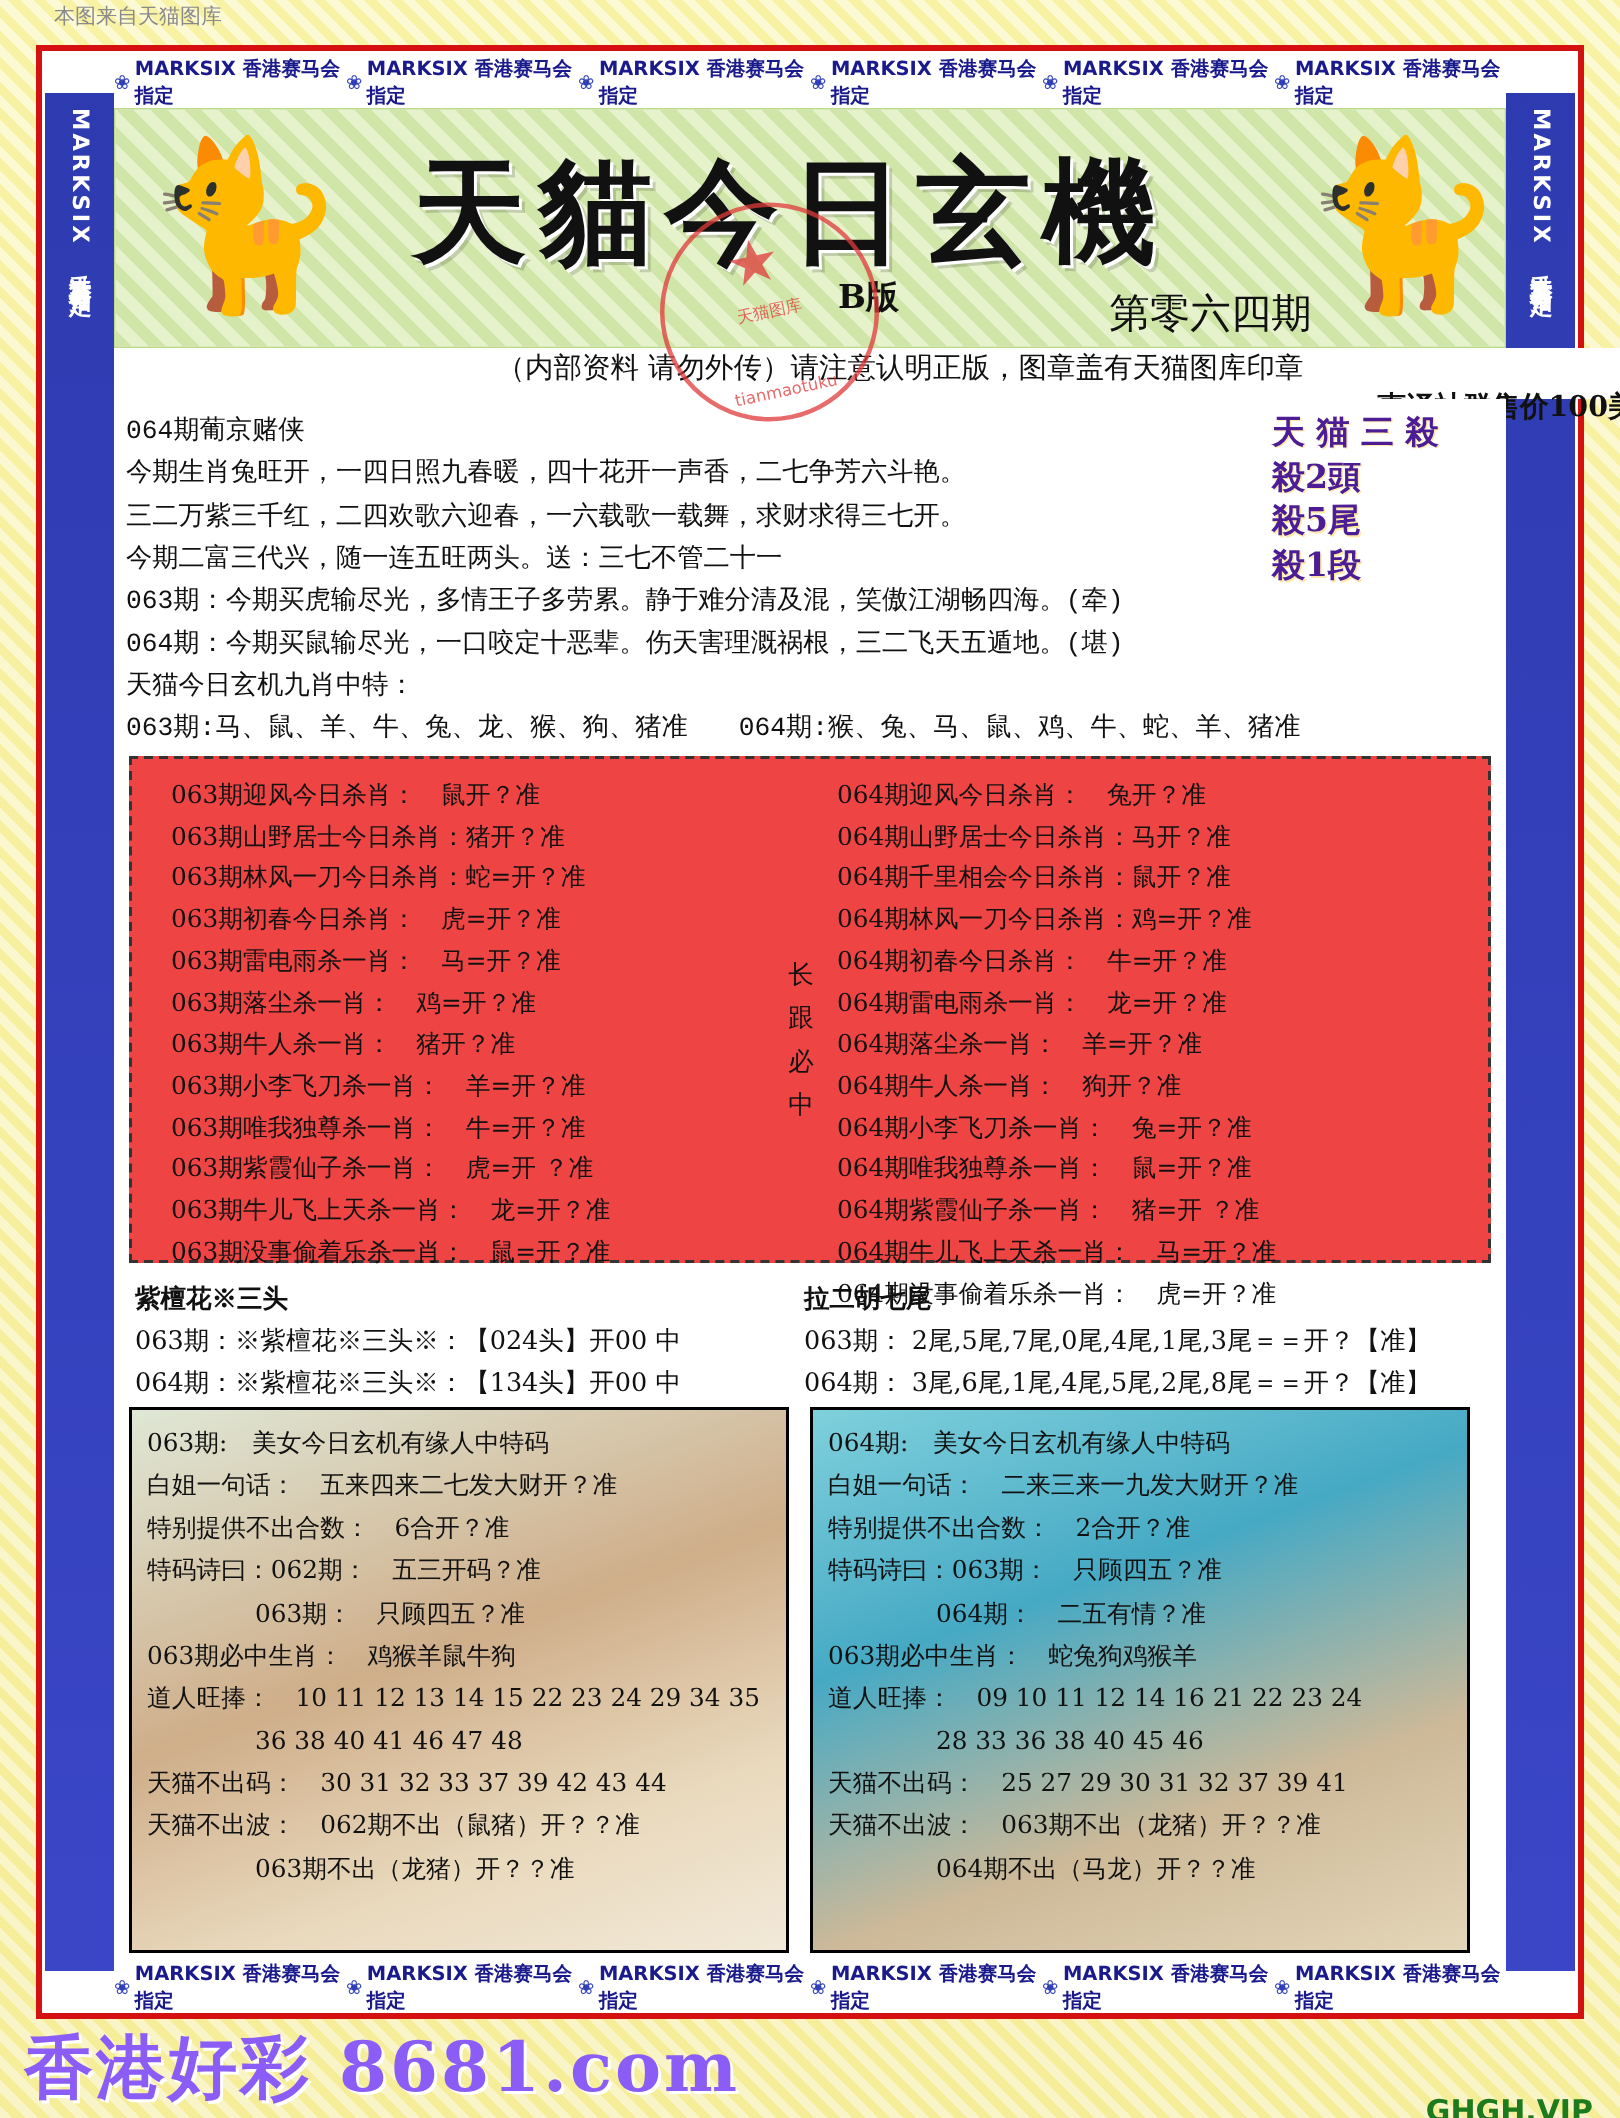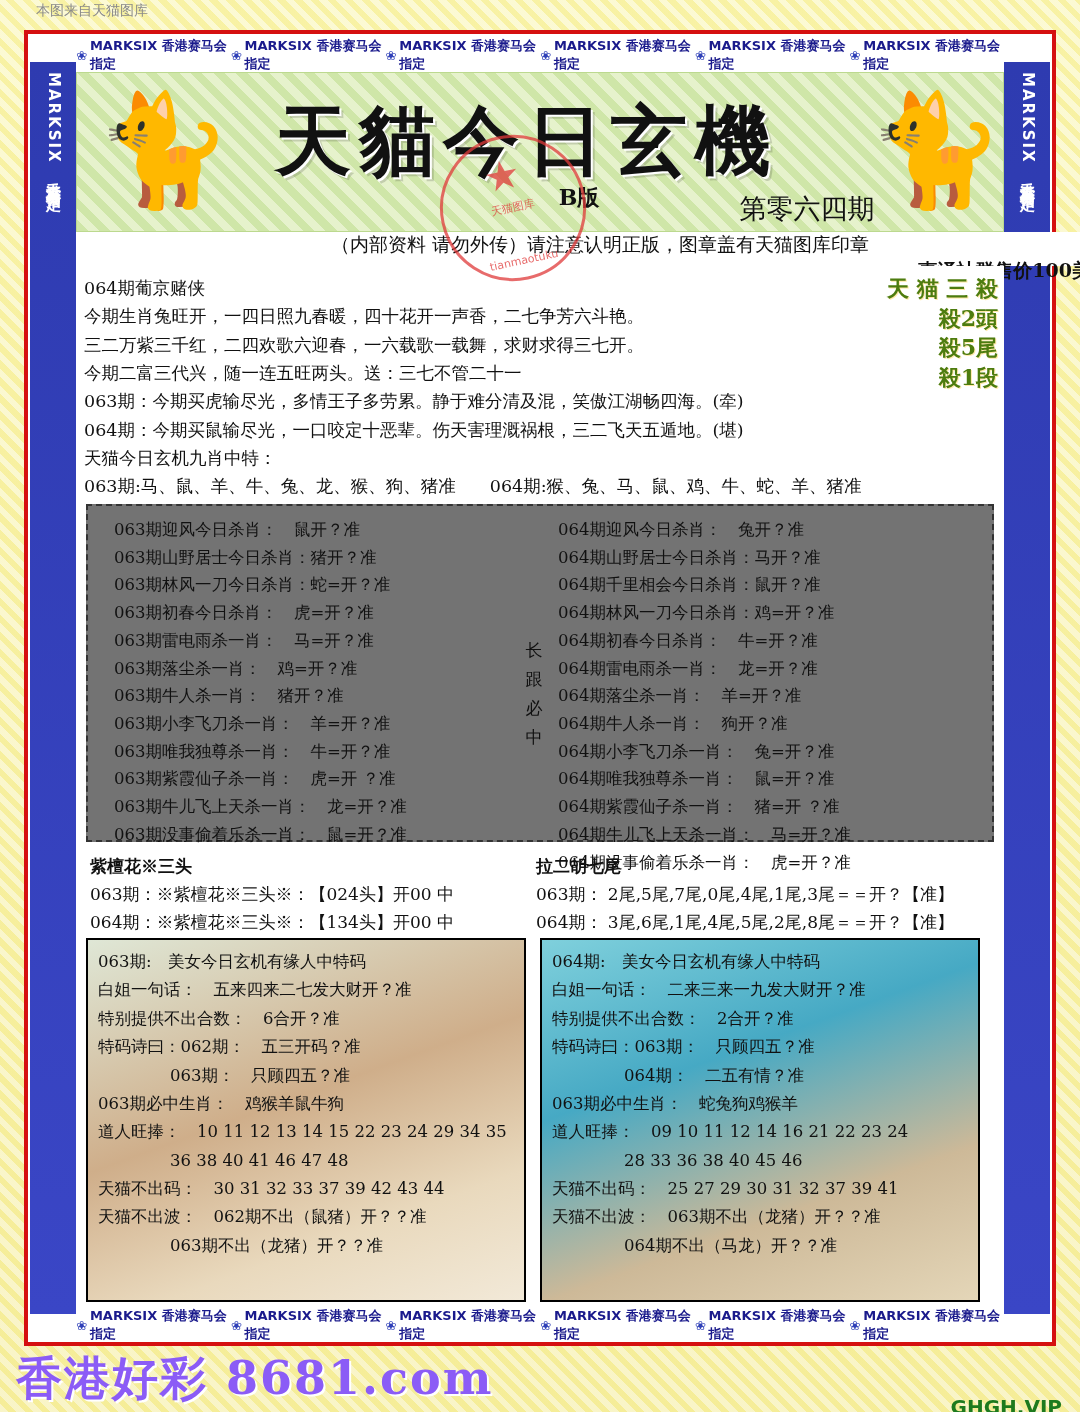--- a/index.html
+++ b/index.html
@@ -93,31 +93,31 @@
   
   .content{
     position:absolute;left:76px;top:266px;width:928px;height:1044px;
     background:#ffffff;
   }
   .txtblock{
     position:absolute;left:8px;top:8px;width:760px;
     font-family:"DejaVu Serif","Liberation Serif",serif;
     font-size:17.5px;color:#111;line-height:1.62;
   }
-  .txtblock .row{white-space:nowrap;}
+  .txtblock .row{white-space:nowrap;font-family:Liberation Mono, monospace;}
   .redcorner{
-    position:absolute;right:6px;top:8px;width:150px;text-align:right;
-    font-family:"DejaVu Serif",serif;color:#4d7c0f;
+    position:absolute;right:6px;top:8px;width:150px;text-align:left;
+    font-family:"DejaVu Serif",serif;color:#4c1d95;
     font-size:22px;font-weight:bold;line-height:1.35;
     text-shadow:1px 1px 0 #ffe9a8;
   }
   
   .dash-box{
     position:absolute;left:10px;top:238px;width:908px;height:338px;
-    border:2px dashed #333;box-sizing:border-box;background:#737373;
+    border:2px dashed #333;box-sizing:border-box;background:#ef4444;
   }
   .dash-col{
     position:absolute;top:10px;width:420px;
     font-family:"DejaVu Serif",serif;font-size:16.5px;color:#111;line-height:1.68;
   }
   .dash-col.l{left:26px;}
   .dash-col.r{left:470px;}
   .midword{
     position:absolute;left:432px;top:130px;width:28px;text-align:center;
     font-family:"DejaVu Serif",serif;font-size:17px;color:#111;line-height:1.7;

